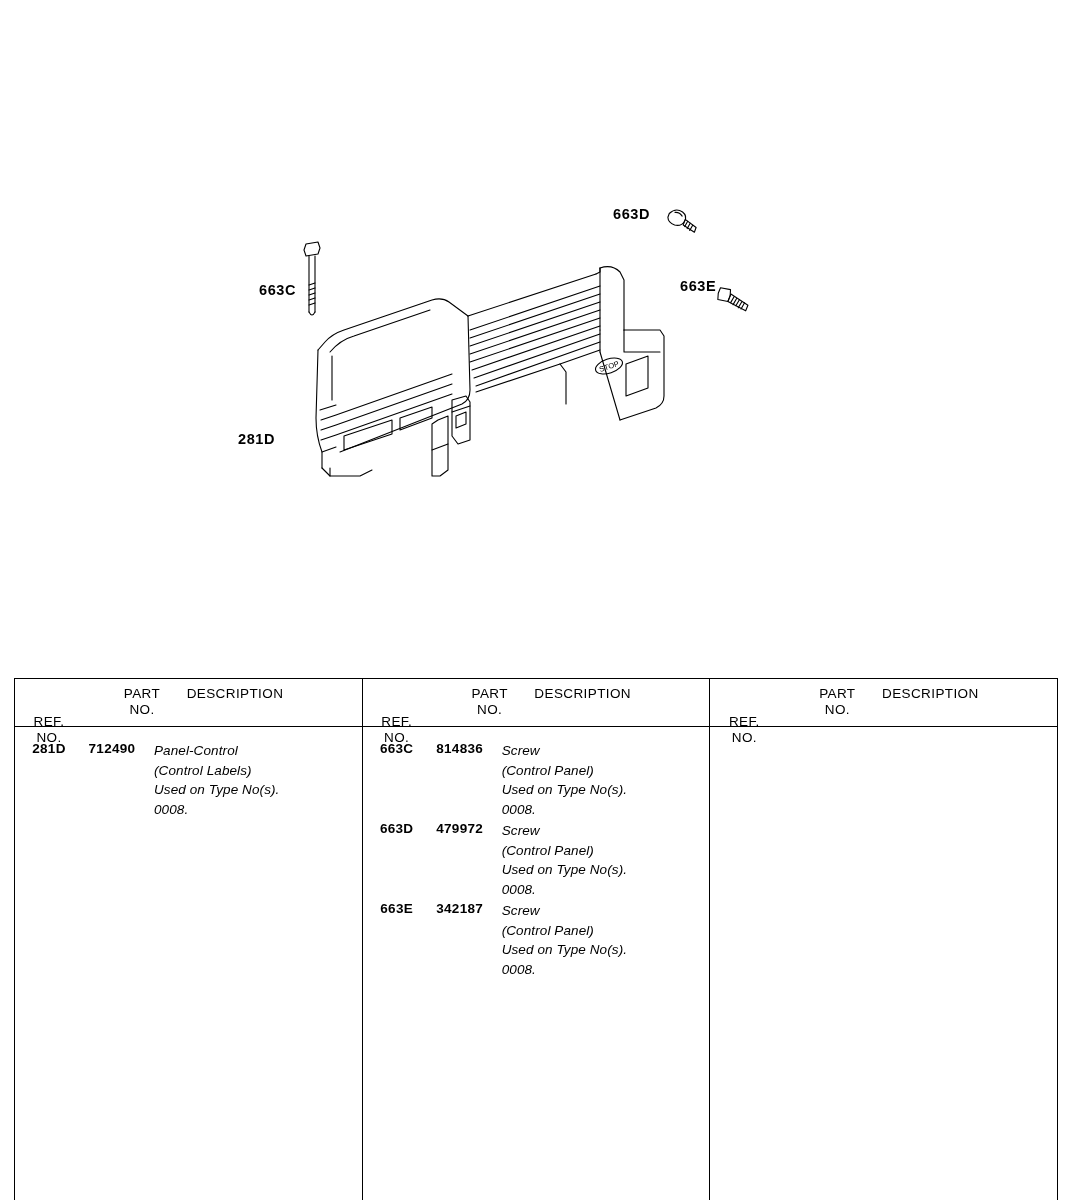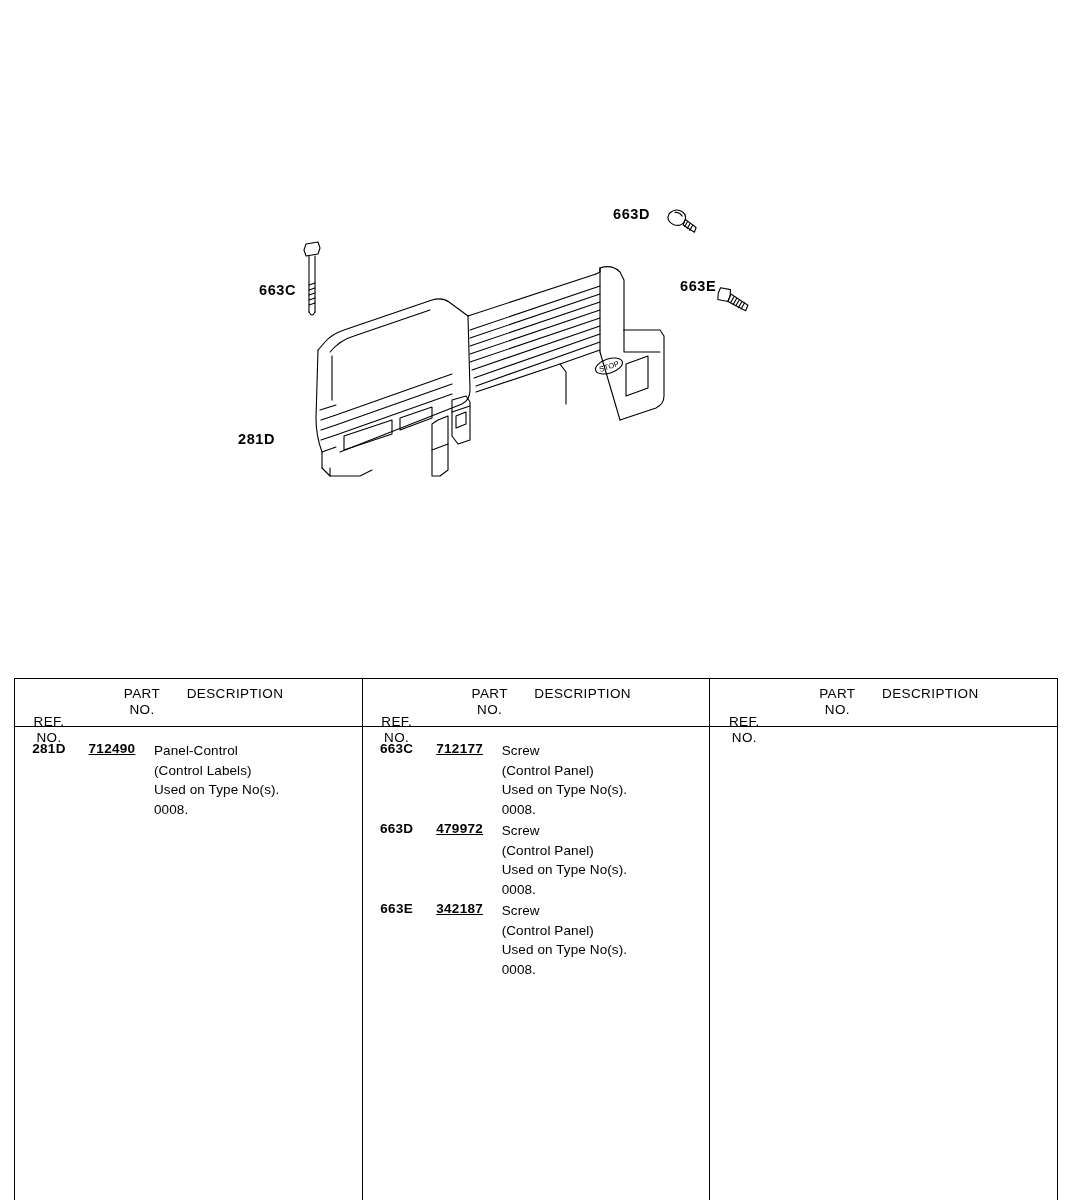--- a/index.html
+++ b/index.html
@@ -103,27 +103,27 @@
   }
   .e-part {
     position: absolute;
     left: 62px;
     top: 0;
     width: 70px;
     text-align: center;
     font-size: 13.5px;
     font-weight: bold;
     letter-spacing: 0.3px;
-    text-decoration: underline;
   }
   .e-desc {
     margin-left: 139px;
     font-size: 13.5px;
     line-height: 19.5px;
     letter-spacing: 0.1px;
+    font-style: italic;
   }
   .e-desc div {
     white-space: nowrap;
   }
 </style>
 </head>
 <body>
 
 <div id="illustration">
 
@@ -266,21 +266,21 @@
         <div class="hd hd-part">
           <div>PART</div>
           <div>NO.</div>
         </div>
         <div class="hd hd-desc">DESCRIPTION</div>
       </div>
       <div class="col-body">
 
         <div class="entry">
           <div class="e-ref">663C</div>
-          <div class="e-part">712177</div>
+          <div class="e-part">814836</div>
           <div class="e-desc">
             <div>Screw</div>
             <div>(Control Panel)</div>
             <div>Used on Type No(s).</div>
             <div>0008.</div>
           </div>
         </div>
 
         <div class="entry">
           <div class="e-ref">663D</div>

